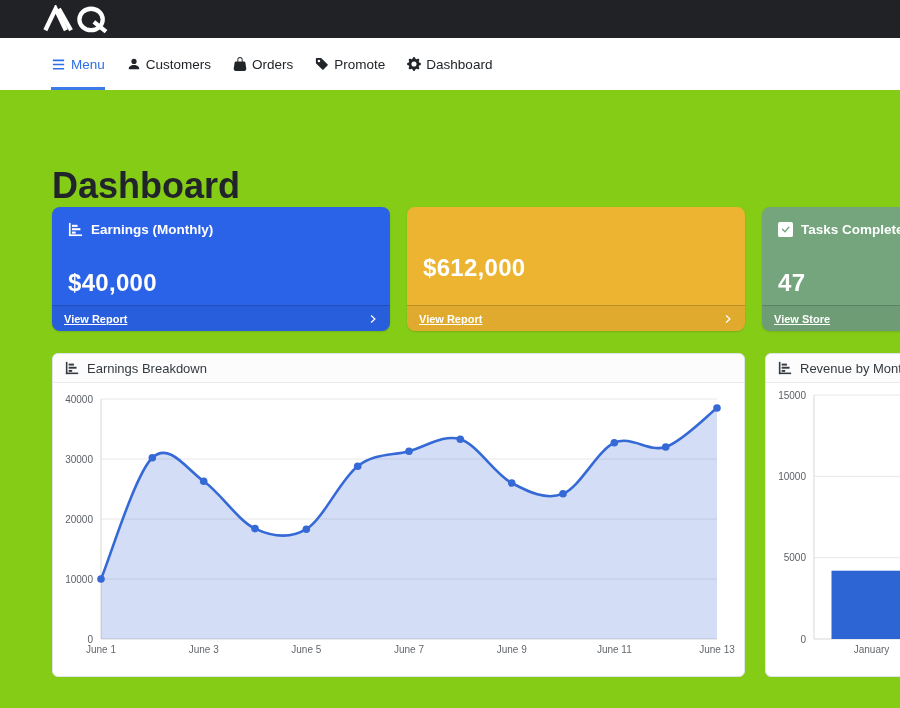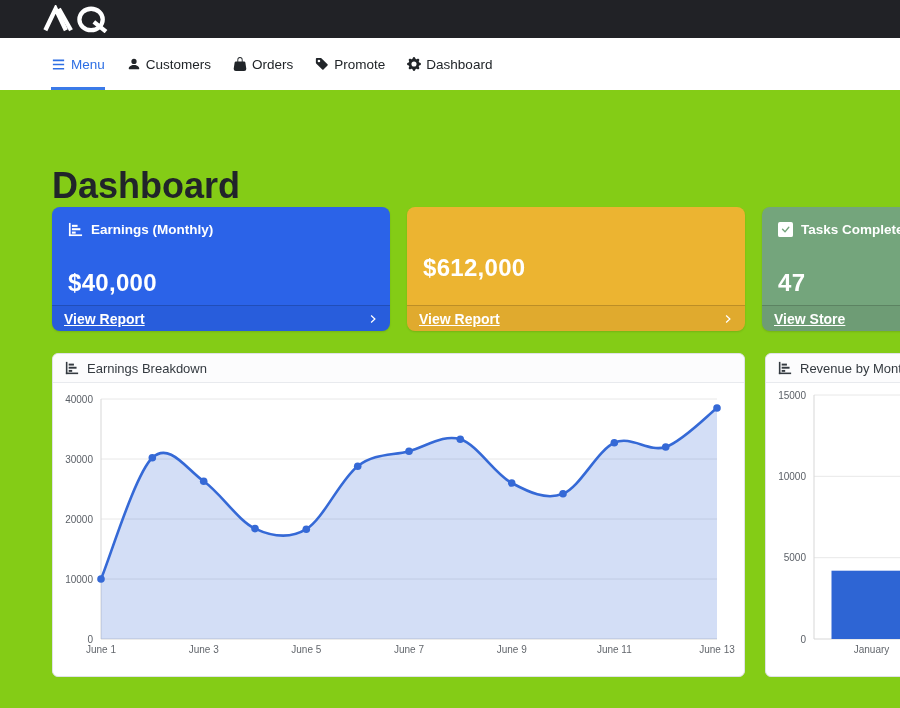--- a/index.html
+++ b/index.html
@@ -21,21 +21,21 @@
   .content { padding-left:52px; }
   h1.page-title { font-size:36px; line-height:30px; font-weight:700; color:#21242a; margin-top:81px; margin-bottom:6px; }
 
   
   .cards { display:flex; gap:17px; width:1100px; }
   .card { width:338px; height:124px; border-radius:8px; color:#fff; display:flex; flex-direction:column; box-shadow:0 1px 2px rgba(0,0,0,.12); overflow:hidden; }
   .card-body { padding:15px 16px 0 16px; flex:1; }
   .card-title { font-size:13.5px; font-weight:700; display:flex; align-items:center; gap:8px; white-space:nowrap; }
   .card-value { font-size:24px; font-weight:700; margin-top:32px; letter-spacing:.3px; }
   .card-footer { height:26px; background:rgba(0,0,0,.05); border-top:1px solid rgba(0,0,0,.16); display:flex; align-items:center; justify-content:space-between; padding:0 12px; cursor:pointer; }
-  .card-link { font-size:14px; font-weight:700; color:#fff; text-decoration:underline; }
+  .card-link { font-size:11px; font-weight:700; color:#fff; text-decoration:underline; }
 
   
   .panels { display:flex; gap:20px; margin-top:22px; width:1200px; }
   .panel { background:#fff; border:1px solid #dfe2e7; border-radius:6px; height:324px; }
   .panel-1 { width:693px; }
   .panel-2 { width:400px; }
   .panel-header { height:29px; display:flex; align-items:center; gap:8px; padding:0 12px; border-bottom:1px solid #e8eaee; font-size:13px; color:#343a40; background:#fcfcfd; border-radius:6px 6px 0 0; white-space:nowrap; }
   .panel-body svg { display:block; }
   .tick { font-size:10px; fill:#5a5f66; font-family:"Liberation Sans", sans-serif; }
   .xtick { font-size:10px; fill:#63676d; font-family:"Liberation Sans", sans-serif; }

